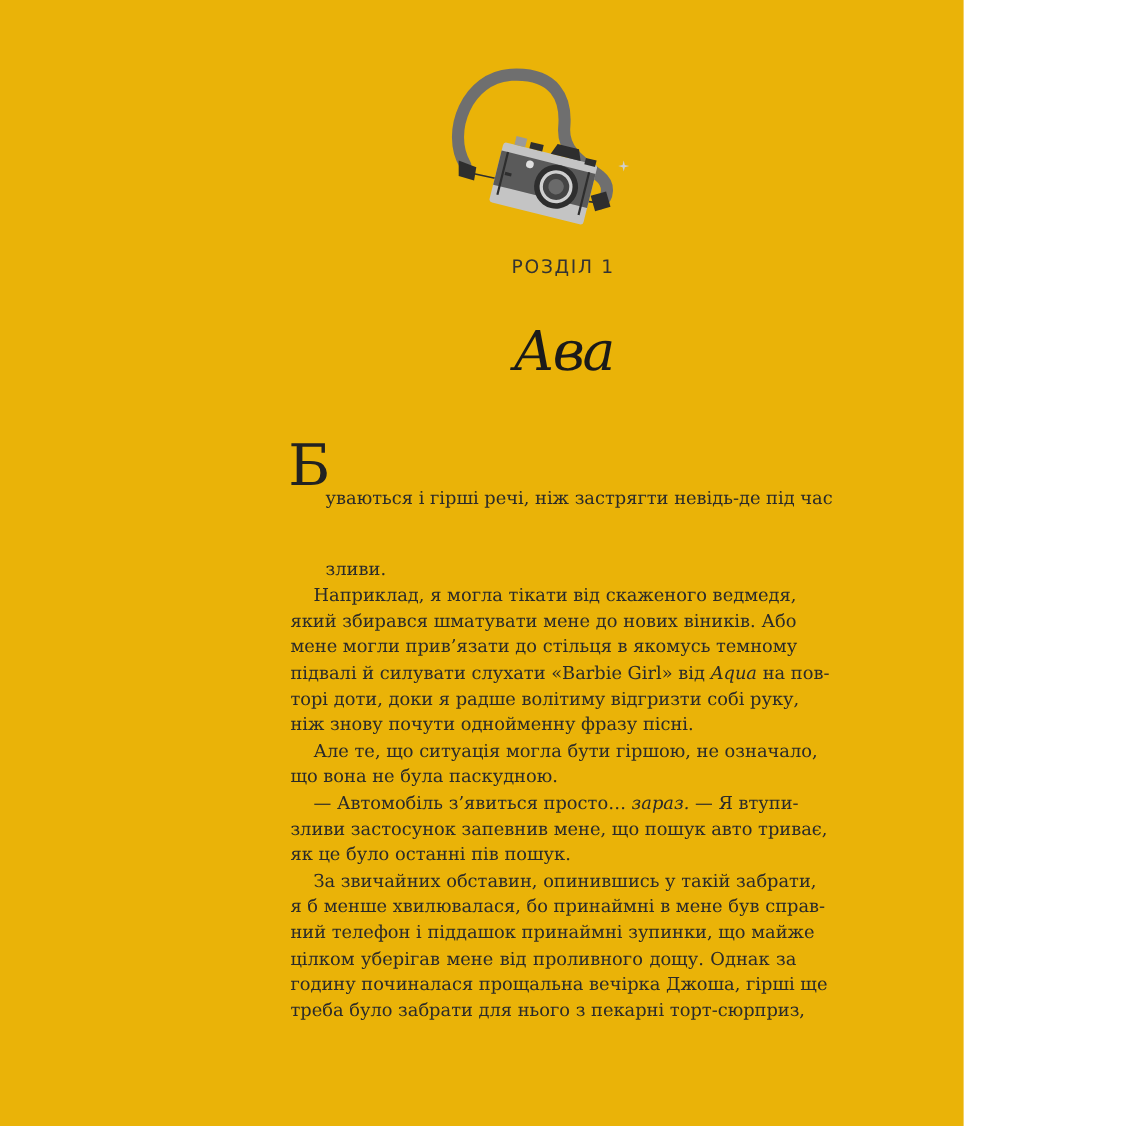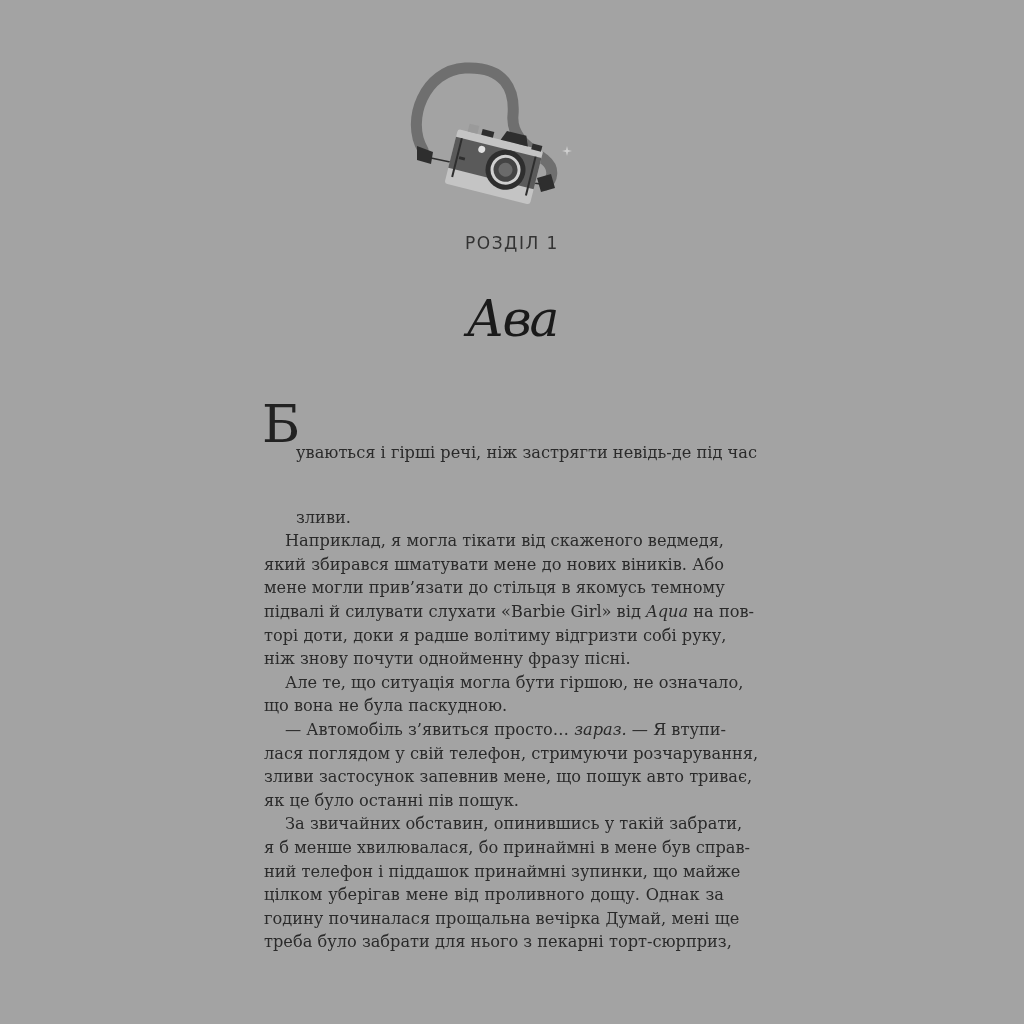--- a/index.html
+++ b/index.html
@@ -1,17 +1,17 @@
 <!DOCTYPE html>
 <html><head>
 <meta charset="utf-8">
 <style>
   html, body { margin: 0; padding: 0; background: #ffffff; }
   body { width: 1024px; height: 1024px; position: relative; overflow: hidden; }
-  .page { position: absolute; left: 0; top: 0; width: 1024px; height: 1024px; background: #a3a3a3; }
+  .page { position: absolute; left: 0; top: 0; width: 876px; height: 1024px; background: #eab308; }
 
   .camera { position: absolute; left: 405px; top: 60px; width: 180px; height: 160px; }
 
   .chapter-label {
     position: absolute; left: 0; width: 1024px; top: 233px;
     text-align: center;
     font-family: "DejaVu Sans", sans-serif;
     font-size: 17px; letter-spacing: 1.5px; color: #333;
   }
   .chapter-title {
@@ -83,23 +83,22 @@
     <span class="line dropcap-line last">зливи.</span>
     <span class="line indent">Наприклад, я могла тікати від скаженого ведмедя,</span>
     <span class="line">який збирався шматувати мене до нових віників. Або</span>
     <span class="line">мене могли прив’язати до стільця в якомусь темному</span>
     <span class="line"><span>підвалі й силувати слухати «Barbie Girl» від </span><em>Aqua</em><span> на пов-</span></span>
     <span class="line">торі доти, доки я радше волітиму відгризти собі руку,</span>
     <span class="line last">ніж знову почути однойменну фразу пісні.</span>
     <span class="line indent">Але те, що ситуація могла бути гіршою, не означало,</span>
     <span class="line last">що вона не була паскудною.</span>
     <span class="line indent"><span>— Автомобіль з’явиться просто… </span><em>зараз.</em><span> — Я втупи-</span></span>
-    <span class="line">лася поглядом у свій телефон, стримуючи розчарування,</span>
     <span class="line">зливи застосунок запевнив мене, що пошук авто триває,</span>
     <span class="line last">як це було останні пів пошук.</span>
     <span class="line indent">За звичайних обставин, опинившись у такій забрати,</span>
     <span class="line">я б менше хвилювалася, бо принаймні в мене був справ-</span>
     <span class="line">ний телефон і піддашок принаймні зупинки, що майже</span>
     <span class="line">цілком уберігав мене від проливного дощу. Однак за</span>
-    <span class="line">годину починалася прощальна вечірка Думай, мені ще</span>
+    <span class="line">годину починалася прощальна вечірка Джоша, гірші ще</span>
     <span class="line">треба було забрати для нього з пекарні торт-сюрприз,</span>
   </div>
 </div>
 
 </body></html>

